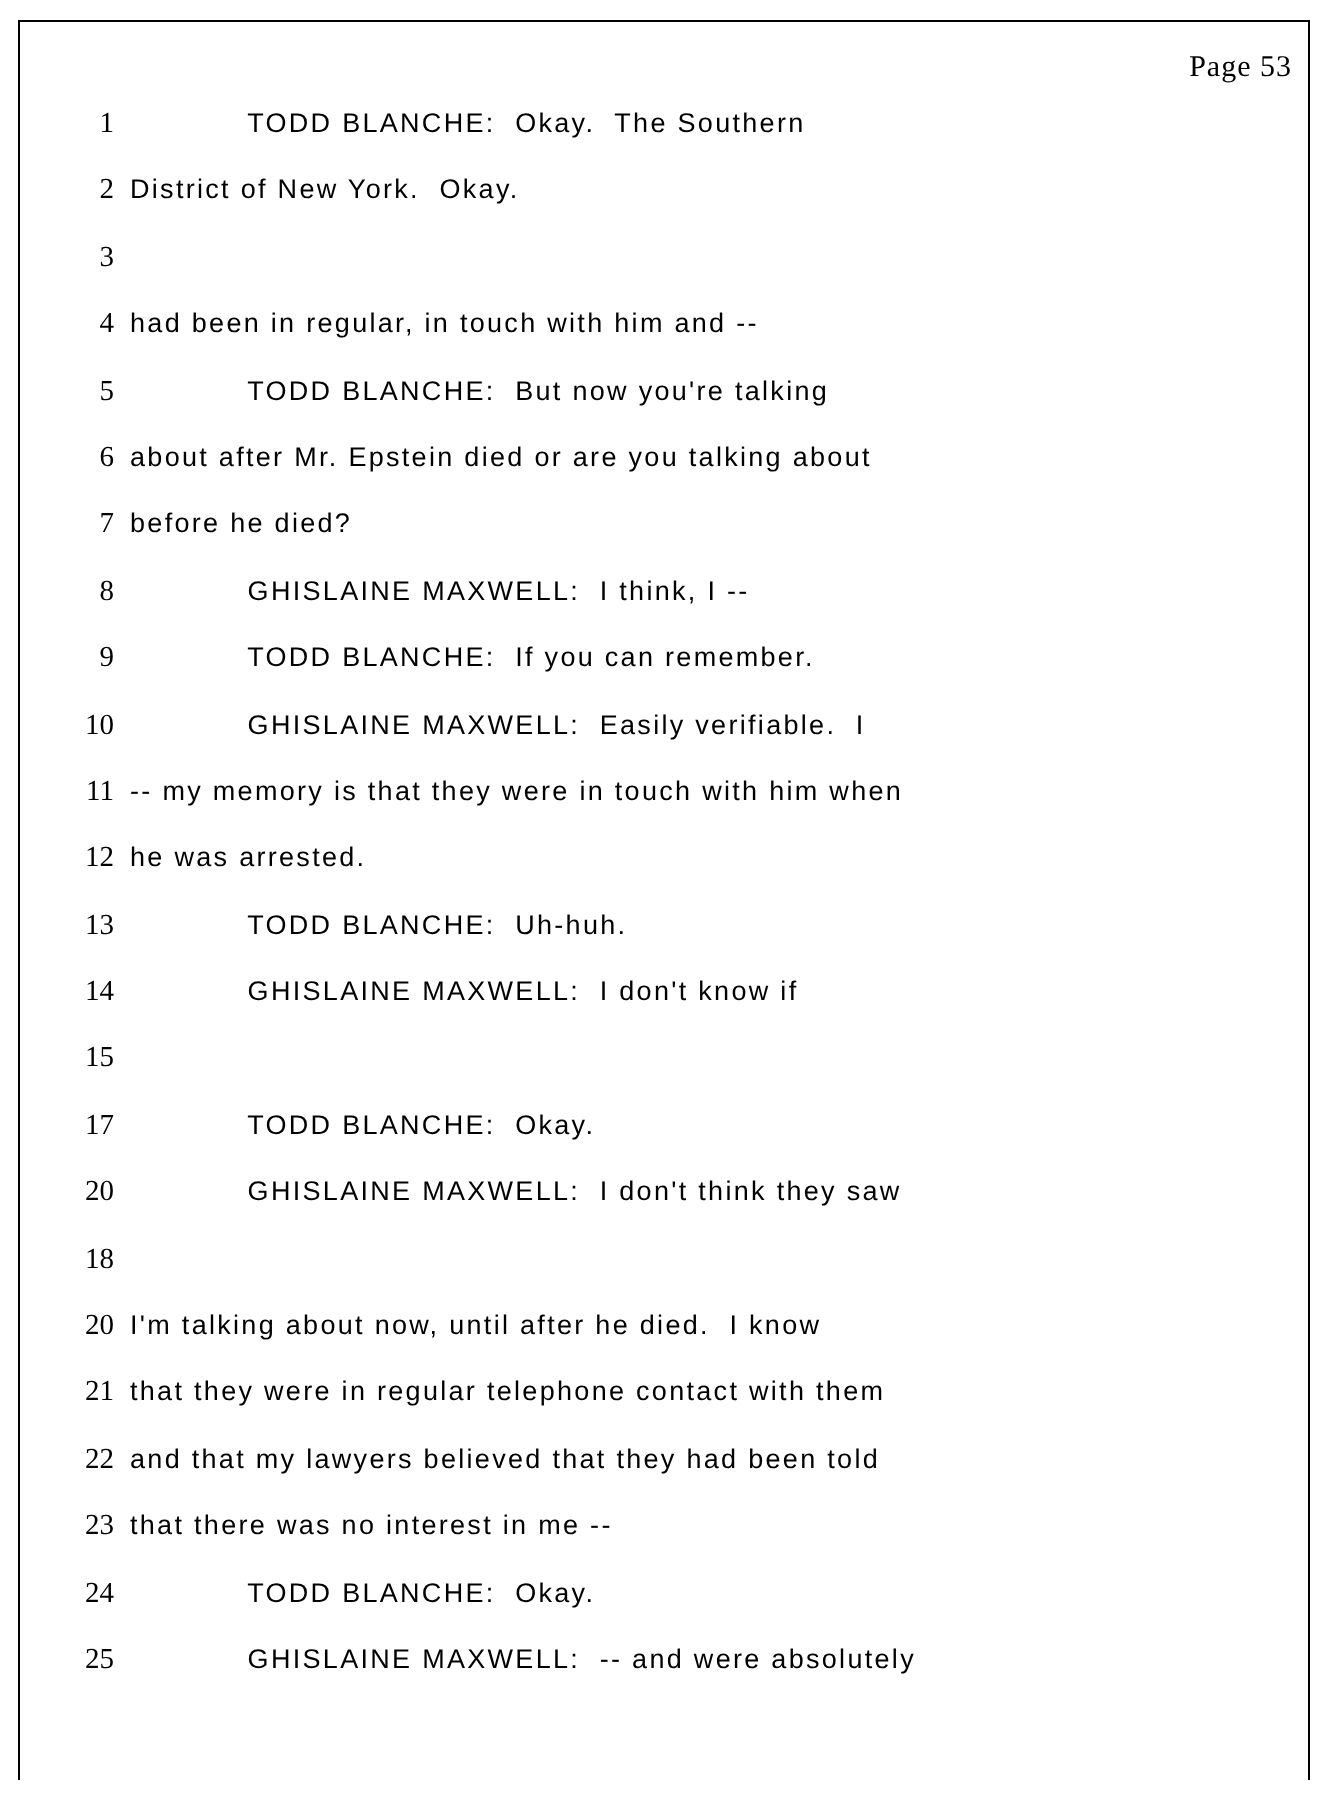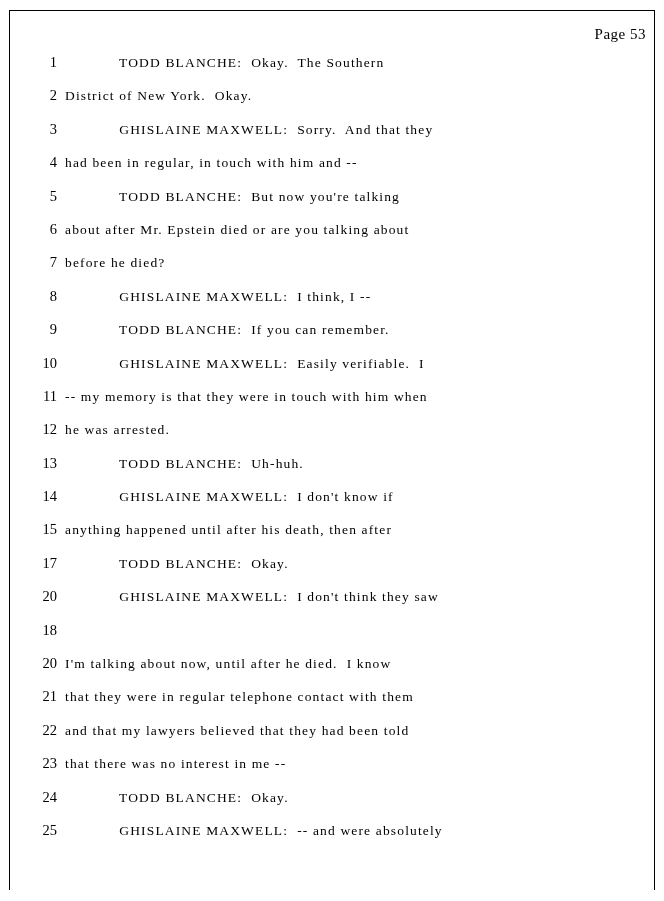--- a/index.html
+++ b/index.html
@@ -58,21 +58,21 @@
     padding-right: 8px;
     font-size: 14.5px;
     font-family: "Liberation Serif", serif;
     flex: 0 0 auto;
   }
   .ltext {
     flex: 1 1 auto;
     font-size: 13.5px;
     letter-spacing: 1.15px;
     white-space: pre;
-    font-family: Liberation Serif, serif;
+    font-family: Liberation Sans, sans-serif;
   }
 </style>
 </head>
 <body>
 
 <div class="page">
 
   <div class="page-header">Page 53</div>
 
   <div class="frame"></div>
@@ -82,21 +82,20 @@
     <div class="line">
       <span class="lnum">1</span>
       <span class="ltext">            TODD BLANCHE:  Okay.  The Southern</span>
     </div>
     <div class="line">
       <span class="lnum">2</span>
       <span class="ltext">District of New York.  Okay.</span>
     </div>
     <div class="line">
       <span class="lnum">3</span>
-      <span class="ltext">            GHISLAINE MAXWELL:  Sorry.  And that they</span>
     </div>
     <div class="line">
       <span class="lnum">4</span>
       <span class="ltext">had been in regular, in touch with him and --</span>
     </div>
     <div class="line">
       <span class="lnum">5</span>
       <span class="ltext">            TODD BLANCHE:  But now you're talking</span>
     </div>
     <div class="line">
@@ -130,21 +129,20 @@
     <div class="line">
       <span class="lnum">13</span>
       <span class="ltext">            TODD BLANCHE:  Uh-huh.</span>
     </div>
     <div class="line">
       <span class="lnum">14</span>
       <span class="ltext">            GHISLAINE MAXWELL:  I don't know if</span>
     </div>
     <div class="line">
       <span class="lnum">15</span>
-      <span class="ltext">anything happened until after his death, then after</span>
     </div>
     <div class="line">
       <span class="lnum">17</span>
       <span class="ltext">            TODD BLANCHE:  Okay.</span>
     </div>
     <div class="line">
       <span class="lnum">20</span>
       <span class="ltext">            GHISLAINE MAXWELL:  I don't think they saw</span>
     </div>
     <div class="line">

